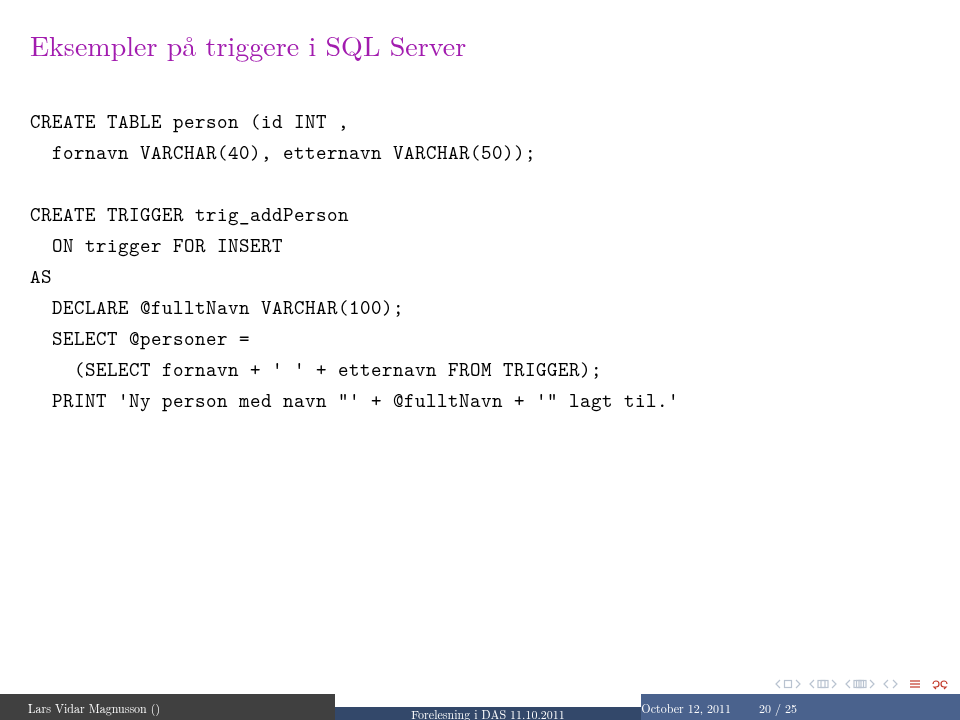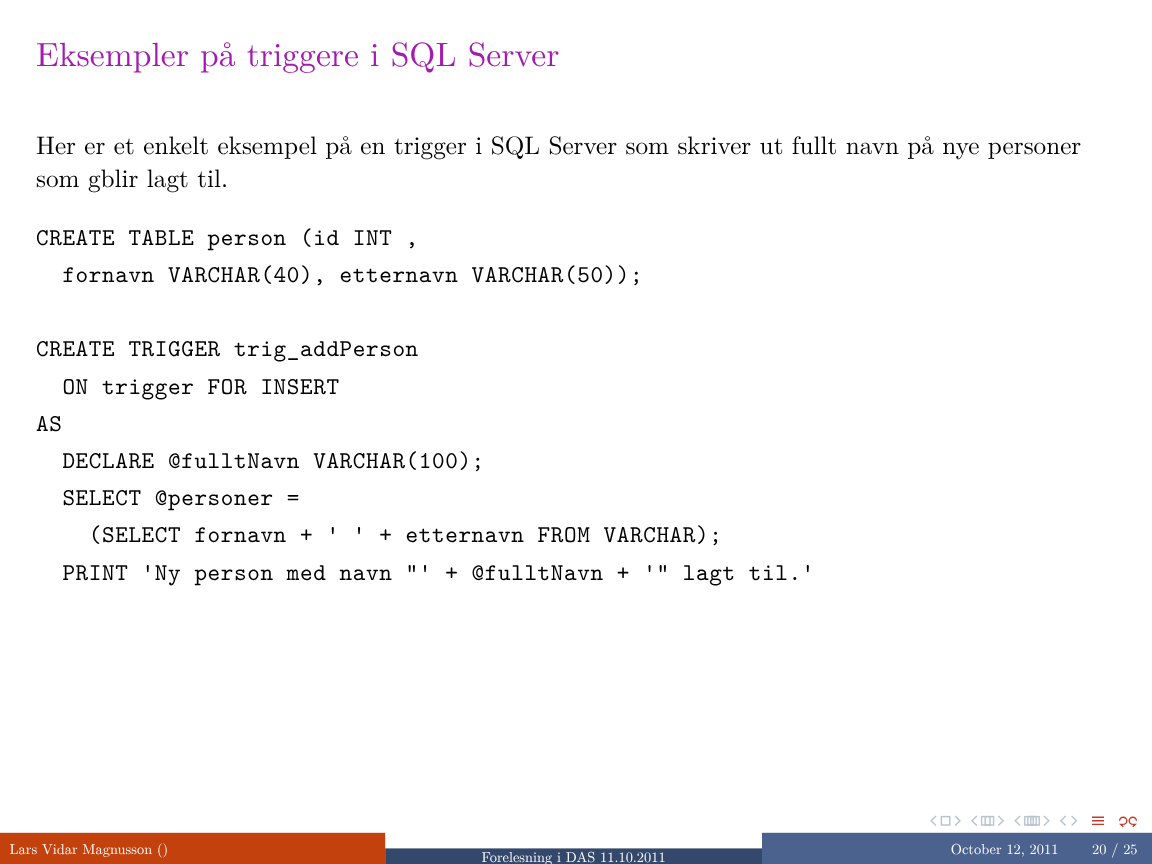--- a/index.html
+++ b/index.html
@@ -40,39 +40,39 @@
     bottom: 0;
     left: 0;
     right: 0;
     height: 26px;
     display: flex;
     font-size: 12px;
     color: #fff;
   }
   .footer-left {
     flex: 1;
-    background: #c2410c;
+    background: #404040;
     display: flex;
     align-items: center;
-    padding-left: 8px;
+    padding-left: 28px;
   }
   .footer-mid {
     flex: 1;
     background: #33486a;
     display: flex;
     align-items: center;
     justify-content: center;
     margin-top: 13px;
   }
   .footer-right {
     flex: 1;
     background: #4a628d;
     display: flex;
     align-items: center;
-    justify-content: flex-end;
+    justify-content: flex-start;
     padding-right: 12px;
   }
   .nav-icons {
     position: absolute;
     right: 10px;
     bottom: 30px;
     display: flex;
     gap: 6px;
     align-items: center;
     font-size: 12px;
@@ -85,31 +85,30 @@
   .nav-icons svg { display: block; }
   .menu-icon { color: #c23a2b; margin-left: 4px; }
   .loop { color: #c23a2b; font-size: 13px; margin-left: 3px; }
 </style>
 </head>
 <body>
 
 <div class="slide">
   <h1 class="title">Eksempler på triggere i SQL Server</h1>
 
-  <p class="body-text">Her er et enkelt eksempel på en trigger i SQL Server som skriver ut fullt navn på nye personer som gblir lagt til.</p>
 
   <div class="code-block"><span class="kw">CREATE TABLE</span><span> person (id </span><span class="kw">INT</span><span> ,</span>
 <span>  fornavn </span><span class="kw">VARCHAR</span><span>(40), etternavn </span><span class="kw">VARCHAR</span><span>(50));</span>
 
 <span class="kw">CREATE TRIGGER</span><span> trig_addPerson</span>
 <span>  </span><span class="kw">ON</span><span> trigger </span><span class="kw">FOR INSERT</span>
 <span class="kw">AS</span>
 <span>  </span><span class="kw">DECLARE</span><span> @fulltNavn </span><span class="kw">VARCHAR</span><span>(100);</span>
 <span>  </span><span class="kw">SELECT</span><span> @personer =</span>
-<span>    (</span><span class="kw">SELECT</span><span> fornavn + ' ' + etternavn </span><span class="kw">FROM</span><span> VARCHAR);</span>
+<span>    (</span><span class="kw">SELECT</span><span> fornavn + ' ' + etternavn </span><span class="kw">FROM</span><span> TRIGGER);</span>
 <span>  </span><span class="kw">PRINT</span><span> 'Ny person med navn "' + @fulltNavn + '" lagt til.'</span></div>
 </div>
 
 <div class="nav-icons">
   <span class="grp">
     <svg width="8" height="10" viewBox="0 0 8 10">
         <path d="M6 1 L2 5 L6 9" fill="none" stroke="#b9c3d0" stroke-width="1.2"></path>
       </svg>
     <svg width="10" height="10" viewBox="0 0 10 10">
         <rect x="1.5" y="1.5" width="7" height="7" fill="none" stroke="#b9c3d0" stroke-width="1.2"></rect>

